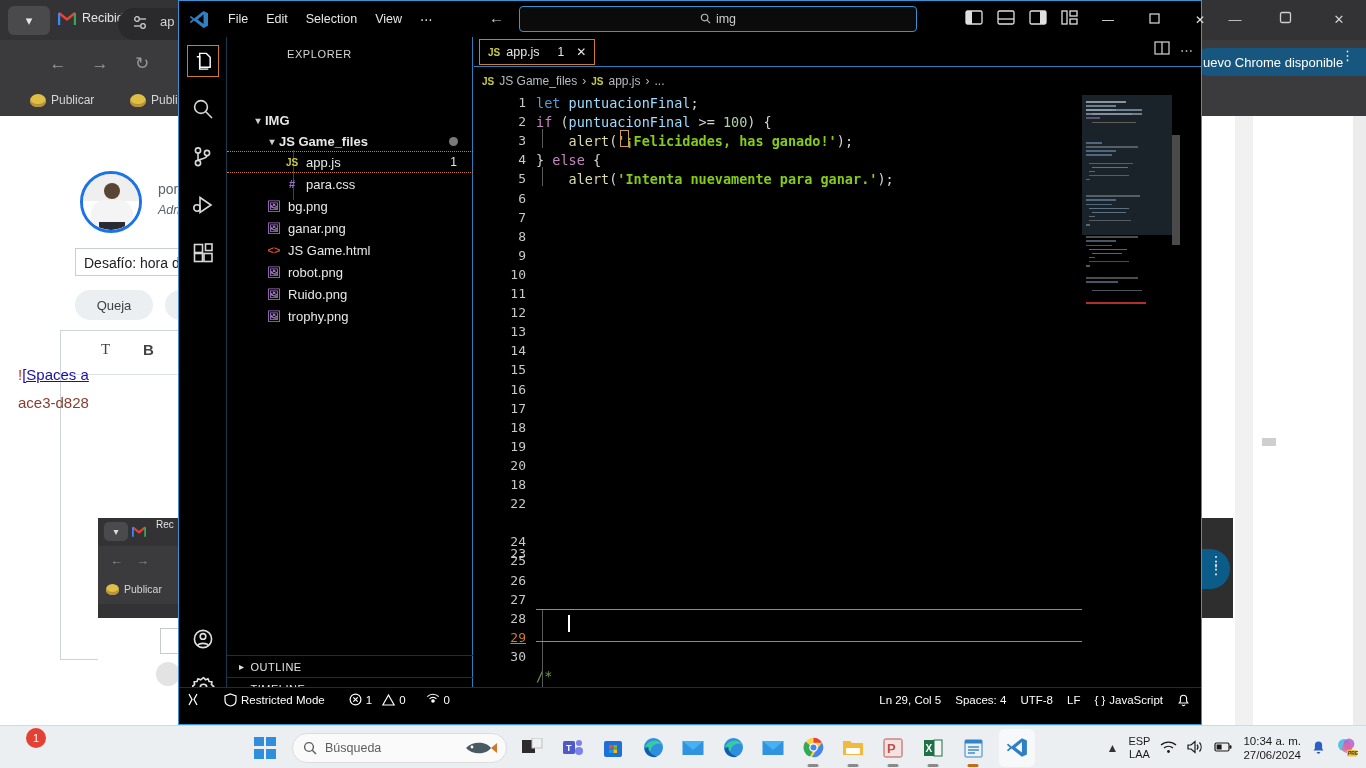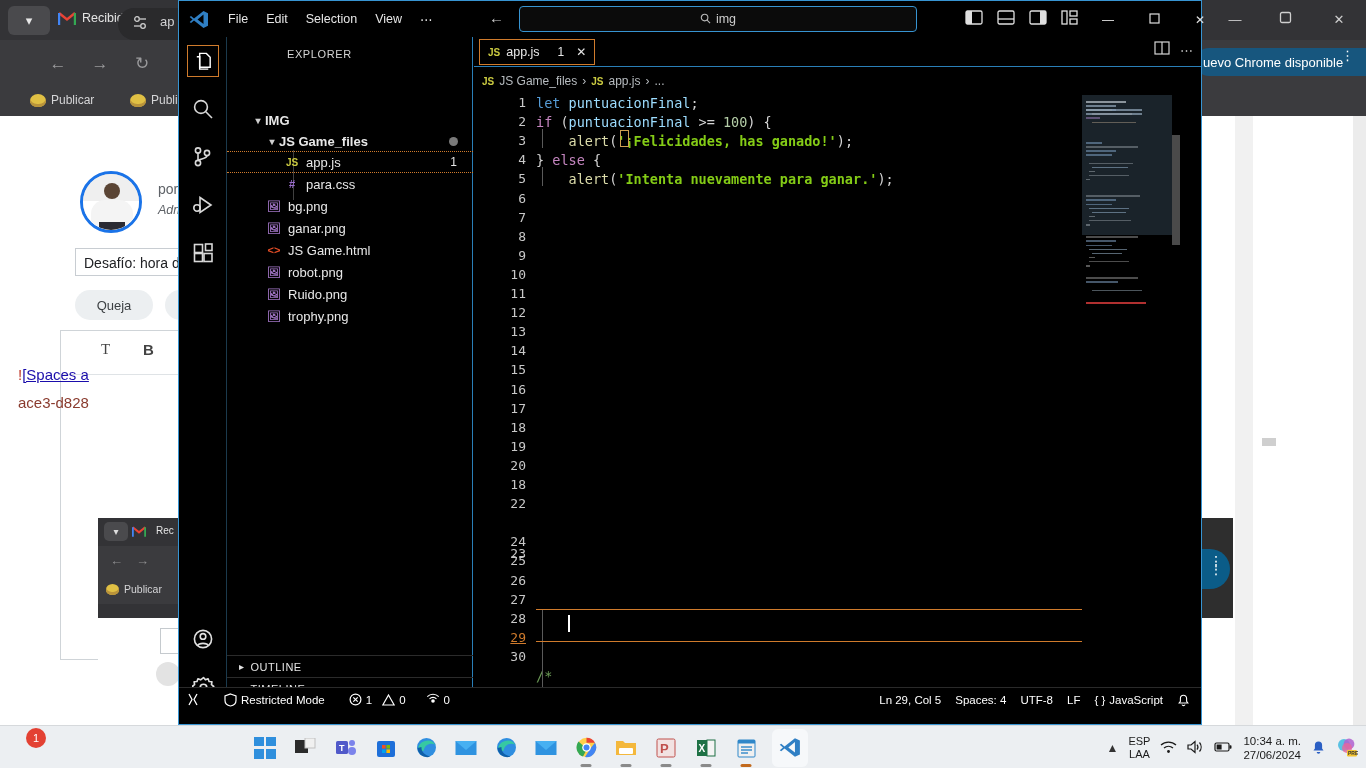--- a/index.html
+++ b/index.html
@@ -101,21 +101,21 @@
   .md-line2 { position:absolute; left:18px; top:278px; font-size:15px; color:#8a3b2e;}
   .md-tail { position:absolute; left:1190px; top:459px; font-size:15px; color:#8a3b2e;}
 
   
   .mini-browser {
     position:absolute; left:98px; top:518px; width:152px; height:100px;
     background:#333336;
   }
   .mini-tabbar { position:absolute; left:0; top:0; width:152px; height:28px; }
   .mini-chev { position:absolute; left:6px; top:4px; width:24px; height:19px; background:#4a4a4d; border-radius:5px; color:#ddd; text-align:center; font-size:10px; line-height:19px;}
-  .mini-title { position:absolute; left:58px; top:7px; font-size:10px; color:#e4e4e4;}
+  .mini-title { position:absolute; left:58px; top:1px; font-size:10px; color:#e4e4e4;}
   .mini-tb { position:absolute; left:0; top:28px; width:152px; height:34px; background:#3b3b3e;}
   .mini-bm { position:absolute; left:0; top:62px; width:152px; height:24px; background:#3b3b3e; }
   .mini-white { position:absolute; left:98px; top:618px; width:152px; height:107px; background:#fff;}
   .mini-field { position:absolute; left:160px; top:628px; width:28px; height:26px; border:1px solid #c5cace; background:#fff;}
   .mini-circle { position:absolute; left:156px; top:662px; width:24px; height:24px; border-radius:50%; background:#e3e3e3;}
 
   
   .rt-panel { position:absolute; left:1195px; top:116px; width:40px; height:447px; background:#fff;}
   .rt-panel2 { position:absolute; left:1235px; top:116px; width:18px; height:609px; background:#f1f1f1;}
   .rt-panel3 { position:absolute; left:1253px; top:116px; width:100px; height:609px; background:#fff;}
@@ -790,20 +790,32 @@
 
       <div class="tb-ico" style="width:30px;">
         <span class="win-logo">
             <i></i>
             <i></i>
             <i></i>
             <i></i>
           </span>
       </div>
 
+      <div class="tb-search">
+        <svg width="14" height="14" viewBox="0 0 14 14">
+            <circle cx="6" cy="6" r="4.4" fill="none" stroke="#5d5d5d" stroke-width="1.4"></circle>
+            <line x1="9.3" y1="9.3" x2="13" y2="13" stroke="#5d5d5d" stroke-width="1.4"></line>
+          </svg>
+        <span class="tb-search-txt">Búsqueda</span>
+        <svg style="position:absolute; right:8px;" width="34" height="22" viewBox="0 0 34 22">
+          <path d="M2 11 C8 4, 22 4, 27 11 C22 18, 8 18, 2 11 Z" fill="#4a5a63"></path>
+          <path d="M27 11 L33 6 L33 16 Z" fill="#d4762a"></path>
+          <circle cx="8" cy="10" r="1.4" fill="#fff"></circle>
+        </svg>
+      </div>
 
       <div class="tb-ico">
         <svg width="22" height="20" viewBox="0 0 22 20">
             <rect x="0" y="2" width="13" height="13" fill="#2b2b2b"></rect>
             <rect x="10" y="0" width="10" height="10" fill="#f0f0f0" stroke="#c0c0c0"></rect>
           </svg>
       </div>
       <div class="tb-ico">
         <svg width="22" height="20" viewBox="0 0 22 20">
           <rect x="1" y="3" width="12" height="13" rx="1.6" fill="#5059c9"></rect>

